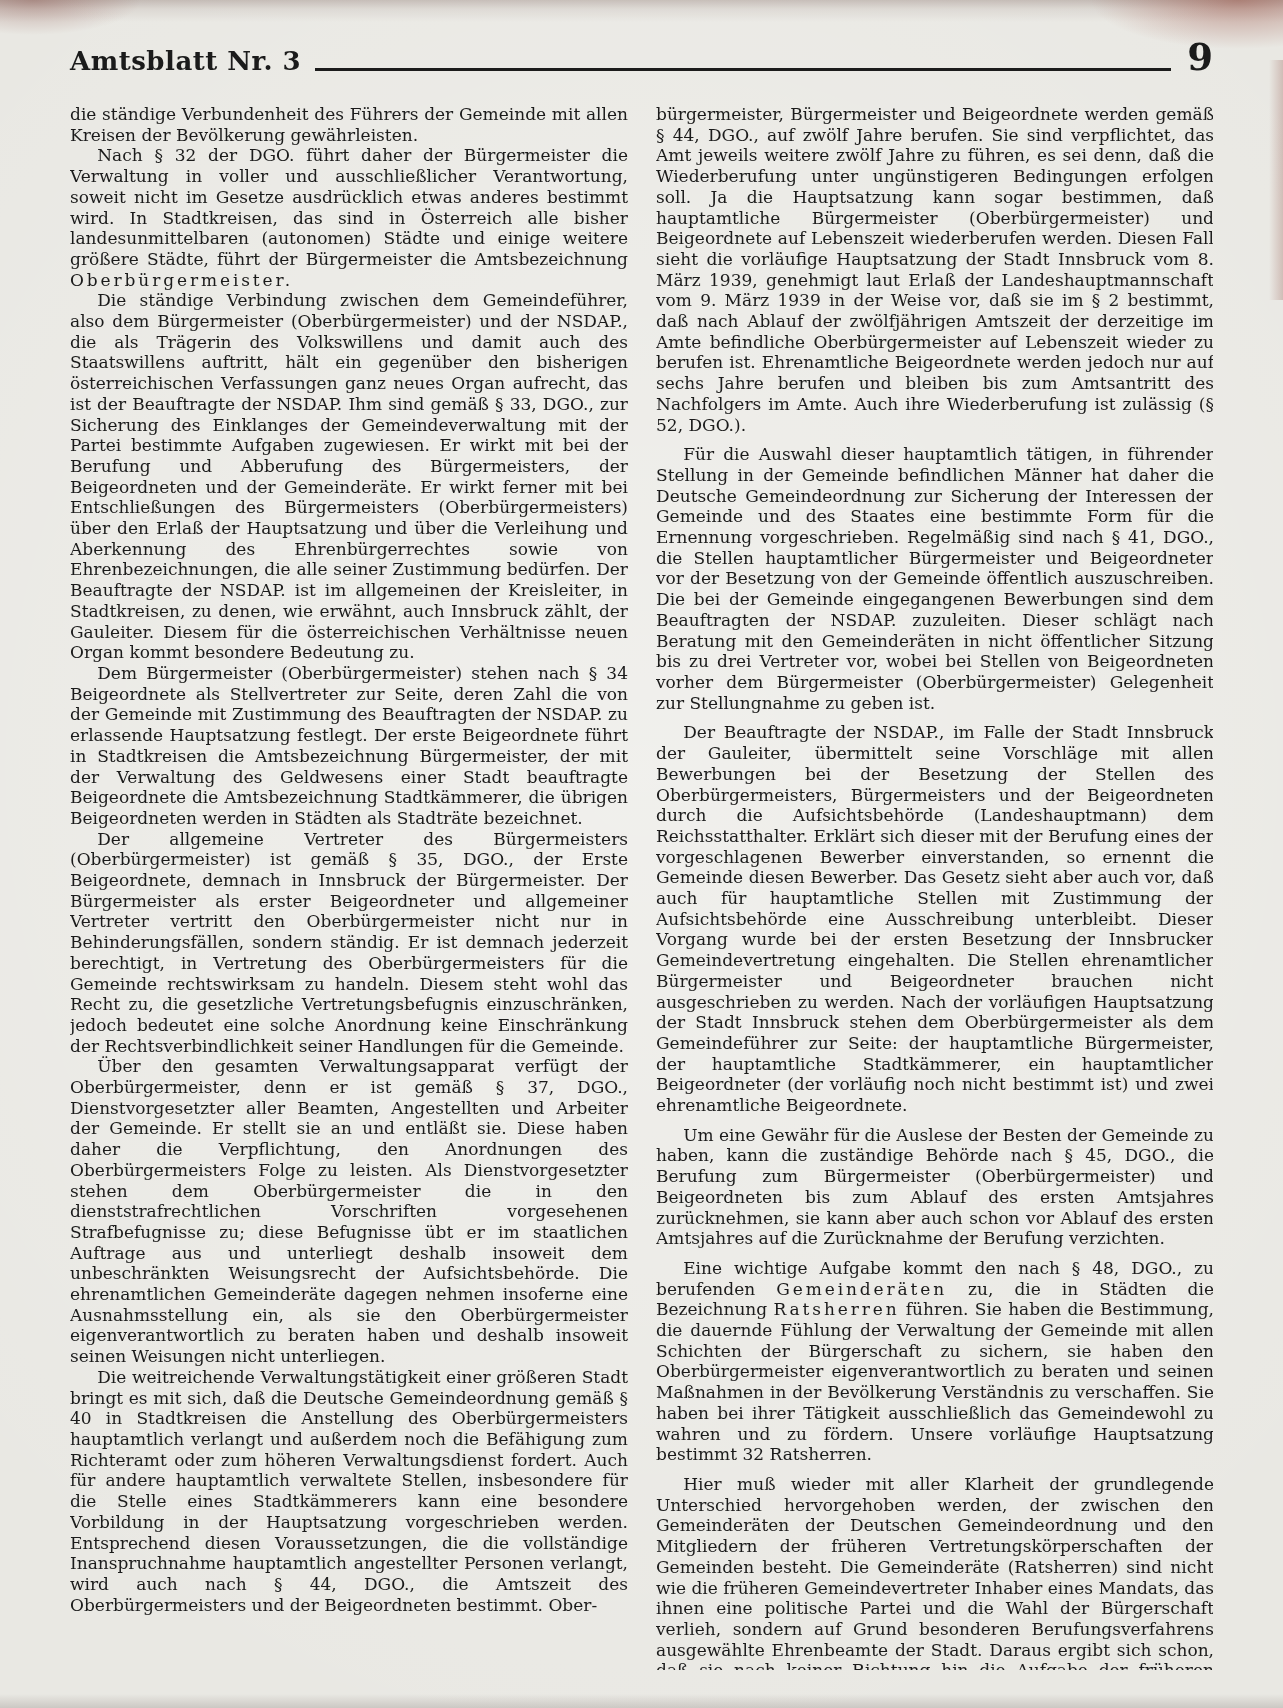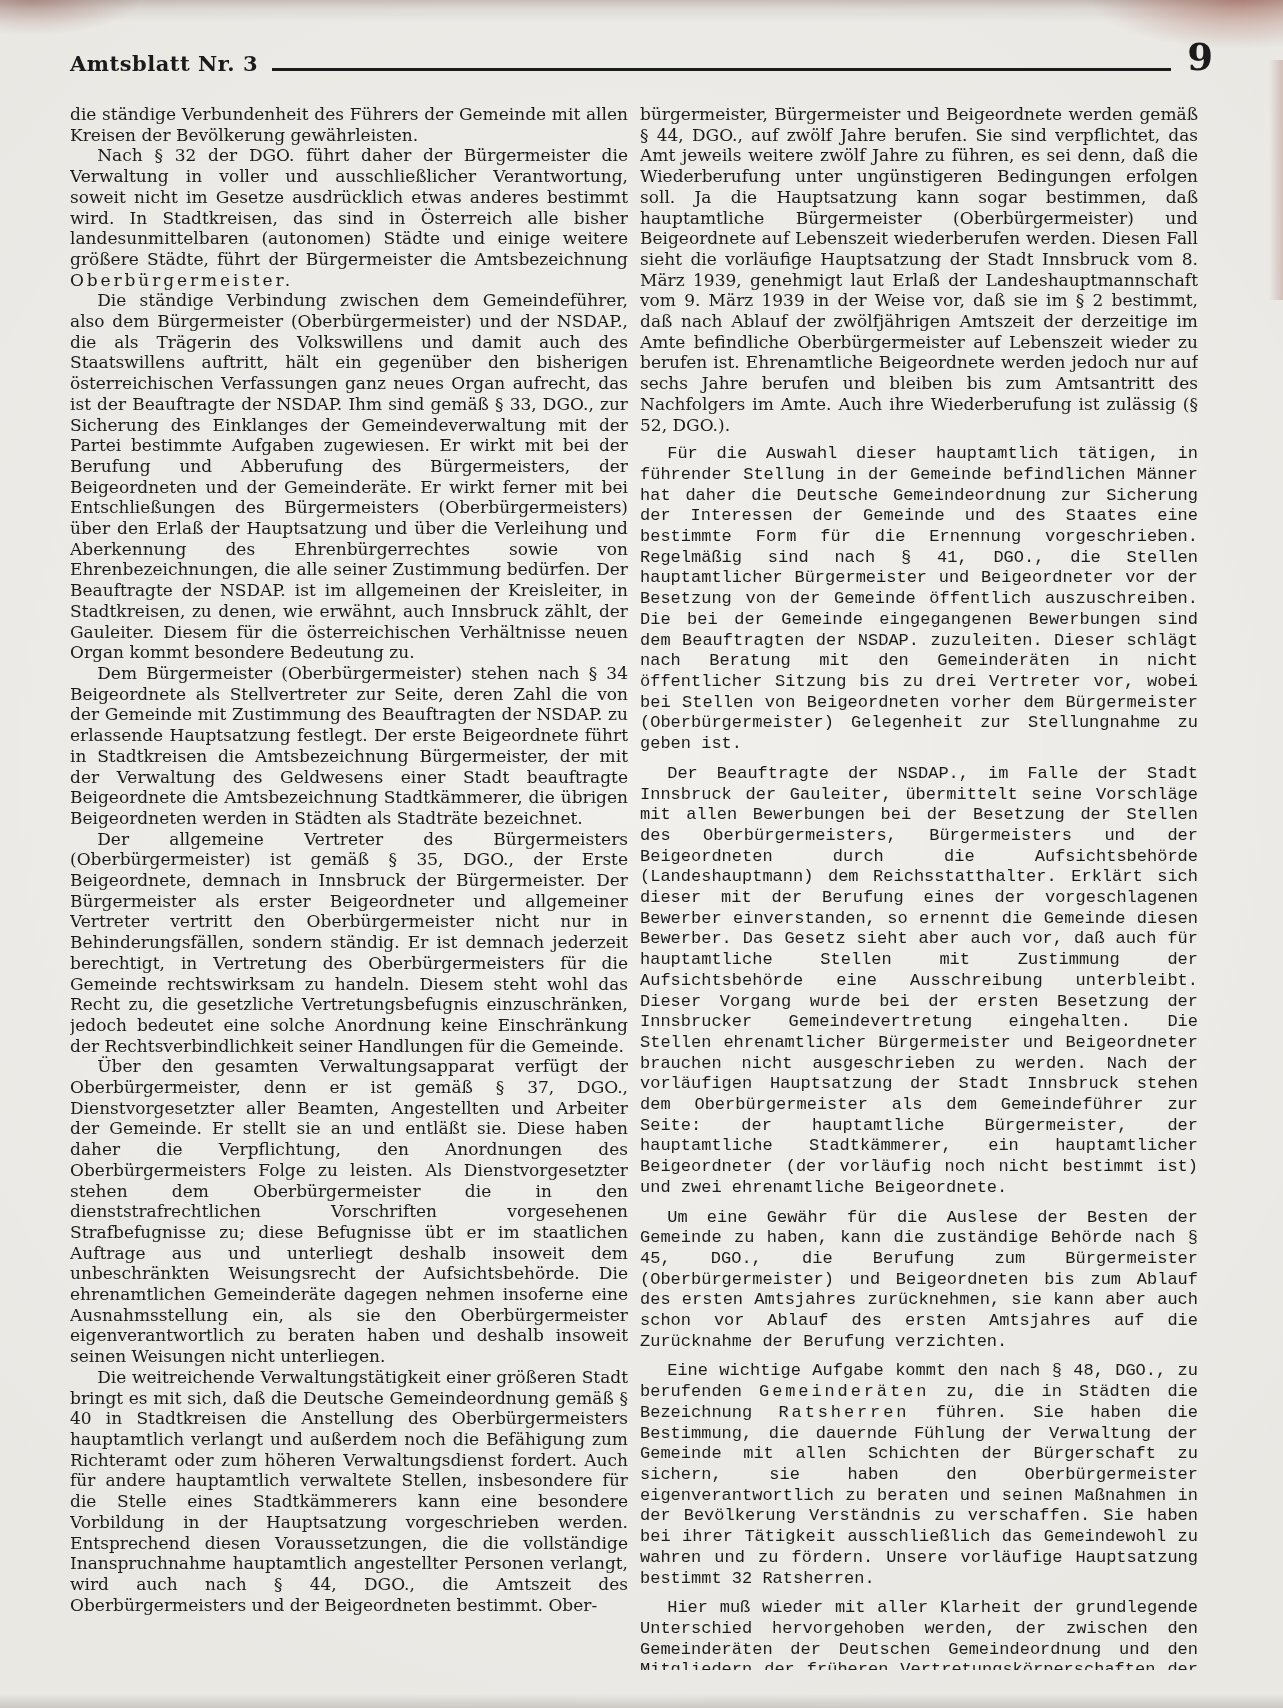--- a/index.html
+++ b/index.html
@@ -39,21 +39,21 @@
     position:absolute;inset:0;
     padding:34px 70px 0 70px;
     box-sizing:border-box;
   }
   .header{
     display:flex;align-items:flex-end;
     height:42px;
   }
   .masthead{
     font-weight:bold;
-    font-size:21px;
+    font-size:26px;
     letter-spacing:0.5px;
     white-space:nowrap;
     padding-right:14px;
     line-height:1;
     padding-bottom:2px;
   }
   .header-rule{
     flex:1 1 auto;
     border-bottom:3.2px solid #1c1c1c;
     margin-bottom:5px;
@@ -62,37 +62,37 @@
     font-weight:bold;
     font-size:37px;
     line-height:1;
     padding-left:16px;
     white-space:nowrap;
   }
 
   .columns{
     margin-top:28px;
     display:flex;
-    gap:12px;
+    gap:28px;
     height:1566px;
     overflow:hidden;
   }
   .col{
     width:558px;
     flex:0 0 558px;
     text-align:justify;
     font-size:17px;
     line-height:20.7px;
     hyphens:auto;
     -webkit-hyphens:auto;
     overflow:hidden;
   }
   .para{margin:0;}
   .para.indent{text-indent:1.6em;}
-  .para.gap{margin-top:9px;font-family:Liberation Mono, monospace;}
+  .para.gap{margin-top:9px;}
   .run.bold{font-weight:normal;}
   .run.spaced{letter-spacing:0.17em;margin-top:44px;}
 </style>
 </head>
 <body>
 
 <div class="paper-vignette"></div>
 <div class="artifact top-left"></div>
 <div class="artifact top-right"></div>
 <div class="artifact right-edge"></div>

